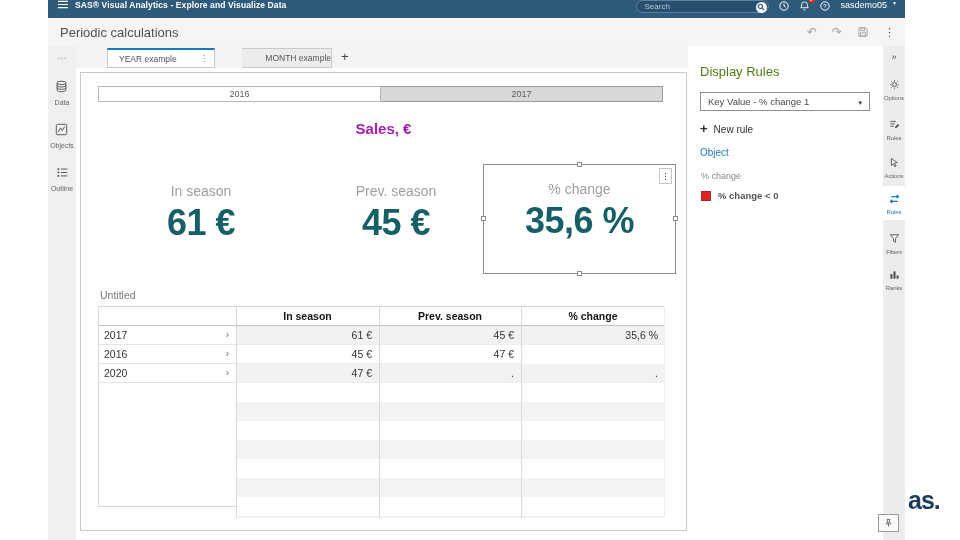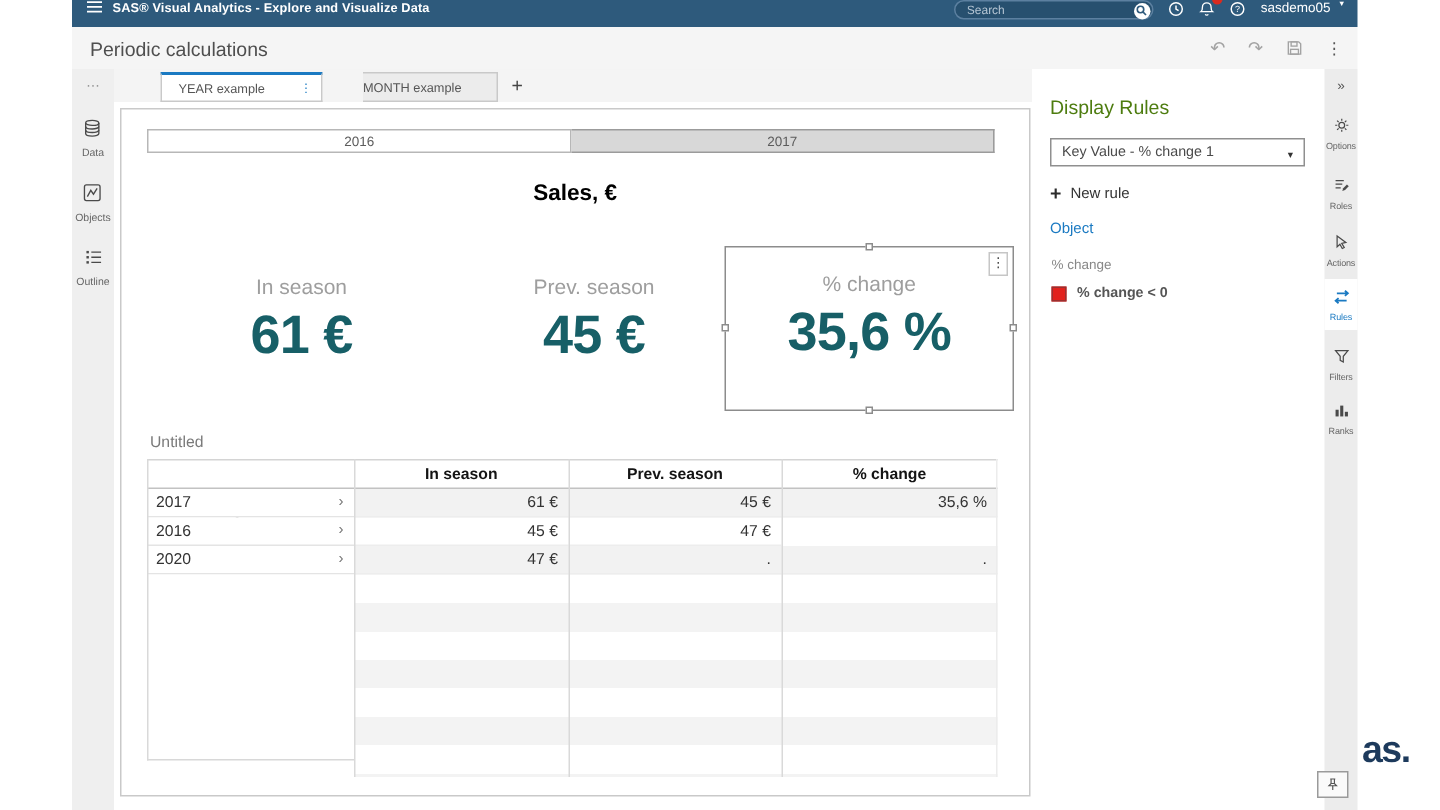--- a/index.html
+++ b/index.html
@@ -42,34 +42,34 @@
   .lr-item { margin-top:16px; display:flex; flex-direction:column; align-items:center; gap:2px; cursor:default; }
   .lr-item:first-of-type { margin-top:17px; }
   .lr-label { font-size:7px; color:#666; }
 
   
   .tabbar { position:absolute; left:76px; top:46px; width:612px; height:22px;
             background:#f4f4f4; display:flex; align-items:flex-end; padding-left:4px; }
   .tab { height:20px; display:flex; align-items:center; font-size:8.5px; color:#555;
          border:1px solid #c9c9c9; position:relative;margin-left:27px; }
   .tab-active { width:108px; background:#fff; border-top:2px solid #1b7ac2; padding-left:11px; z-index:2; }
-  .tab-idle { width:90px; background:#ececec; border-left:none; justify-content:flex-start; }
+  .tab-idle { width:90px; background:#ececec; border-left:none; justify-content:flex-end; }
   .tab-kebab { position:absolute; right:6px; color:#1b7ac2; font-size:8px;
                font-family:"DejaVu Sans", sans-serif; }
   .tab-add { margin-left:9px; color:#444; font-size:13px; line-height:20px; align-self:center; }
 
   
   .canvas { position:absolute; left:80px; top:72px; width:607px; height:459px;
             background:#fff; border:1px solid #c9c9c9; }
   .btnbar { position:absolute; left:17px; top:13px; width:565px; height:16px; display:flex; }
   .pbtn { flex:1; font-size:9px; color:#5c5c5c; text-align:center; line-height:14px; }
   .pbtn-off { background:#fff; border:1px solid #b7b7b7; }
   .pbtn-on  { background:#d8d8d8; border:1px solid #9b9b9b; border-left:none; }
   .kpi-title { position:absolute; left:0; top:47px; width:100%; text-align:center;
-               font-size:15px; font-weight:700; color:#000000; }
+               font-size:15px; font-weight:700; color:#a21caf; }
   .kpi { position:absolute; text-align:center; width:180px; }
   .kpi-label { font-size:14px; color:#9e9e9e; }
   .kpi-value { font-size:36px; font-weight:700; color:#175f67; letter-spacing:-.5px; margin-top:3px; }
   .kpi-card { position:absolute; left:402px; top:91px; width:193px; height:110px;
               border:1px solid #8c8c8c; text-align:center; background:#fff; }
   .kpi-card .kpi-label { margin-top:16px; }
   .handle { position:absolute; width:5px; height:5px; background:#fff; border:1px solid #8c8c8c; }
   .kebab-box { position:absolute; top:3px; right:3px; width:13px; height:16px; background:#fff;
                border:1px solid #c6c6c6; color:#444; font-size:9px; line-height:15px;
                text-align:center; font-family:"DejaVu Sans", sans-serif; }

